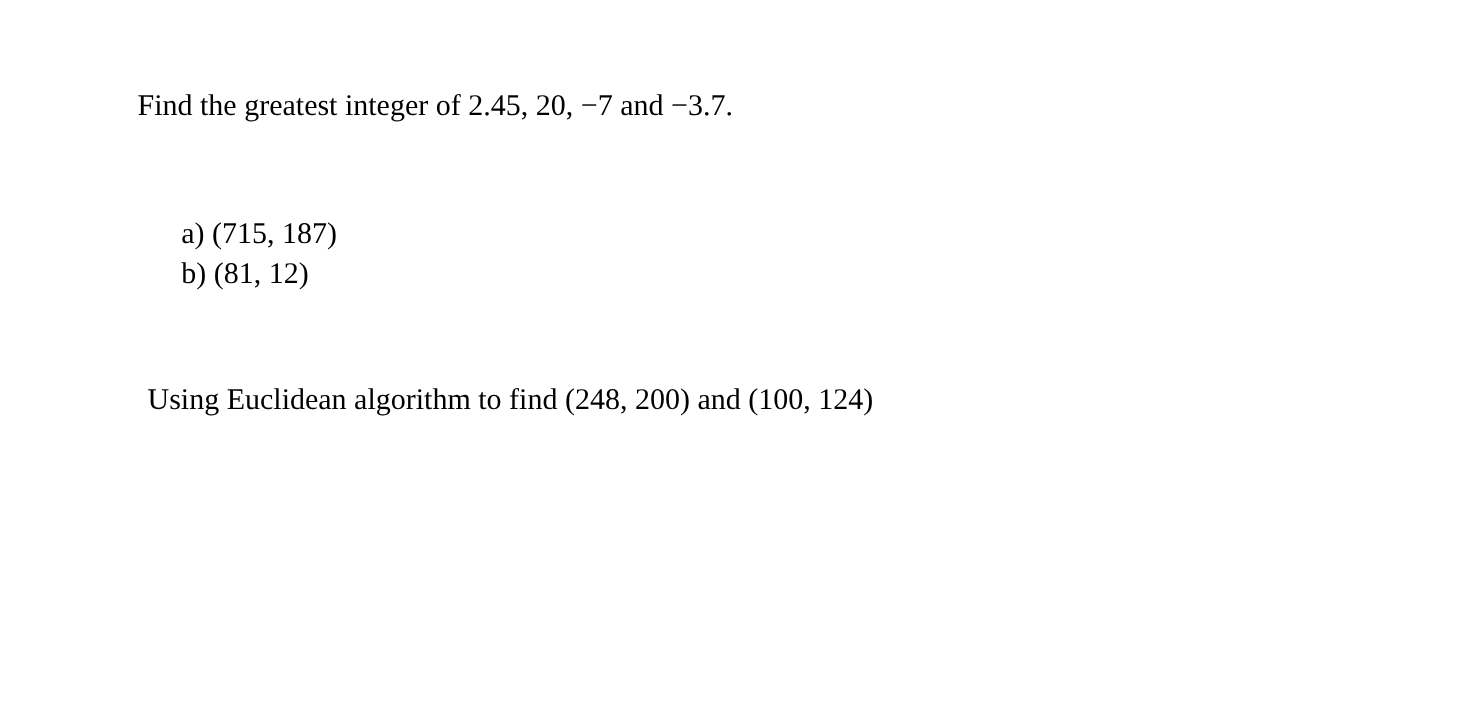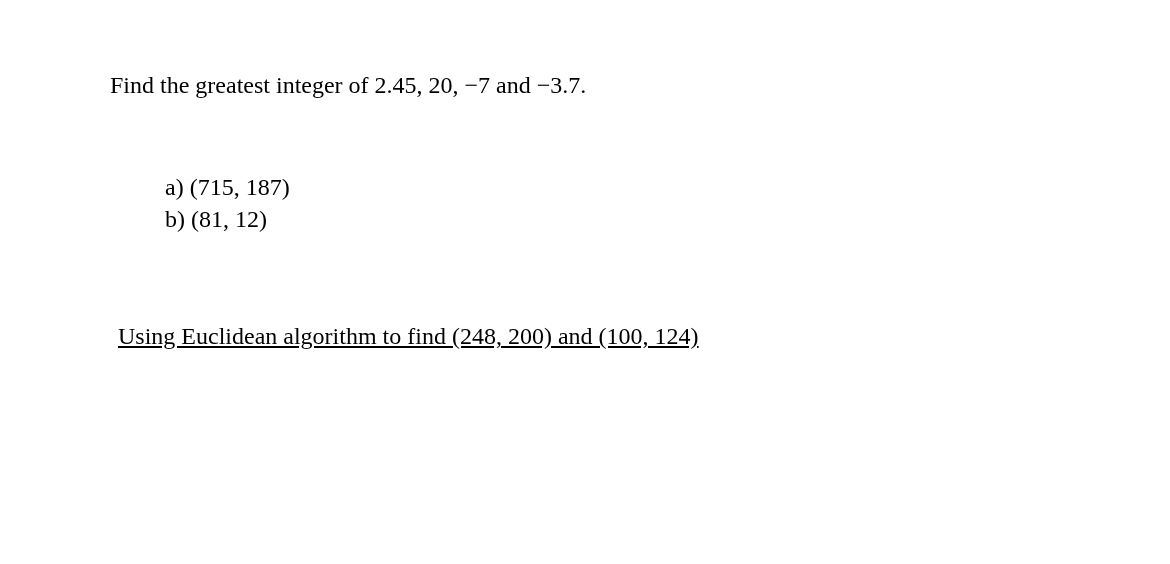--- a/index.html
+++ b/index.html
@@ -23,31 +23,30 @@
       margin-bottom: 10px;
       user-select: none;
     }
     .question-text {
       margin-bottom: 25px;
     }
     .q2-block {
       margin-top: 10px;
     }
     .sub-list {
-      margin-left: 55px;
+      margin-left: 35px;
       margin-top: 10px;
       margin-bottom: 25px;
     }
     .sub-item {
       line-height: 1.35;
     }
     .q3-text {
       margin-left: 8px;
-      margin-top: 26px;
-      text-decoration: underline;
+      margin-top: 10px;
     }
   </style>
 </head>
 <body>
 
 <div>
   <div class="question-label">Q1 (01 mark)</div>
   <div class="question-text">Find the greatest integer of 2.45, 20, −7 and −3.7.</div>
 </div>
 

